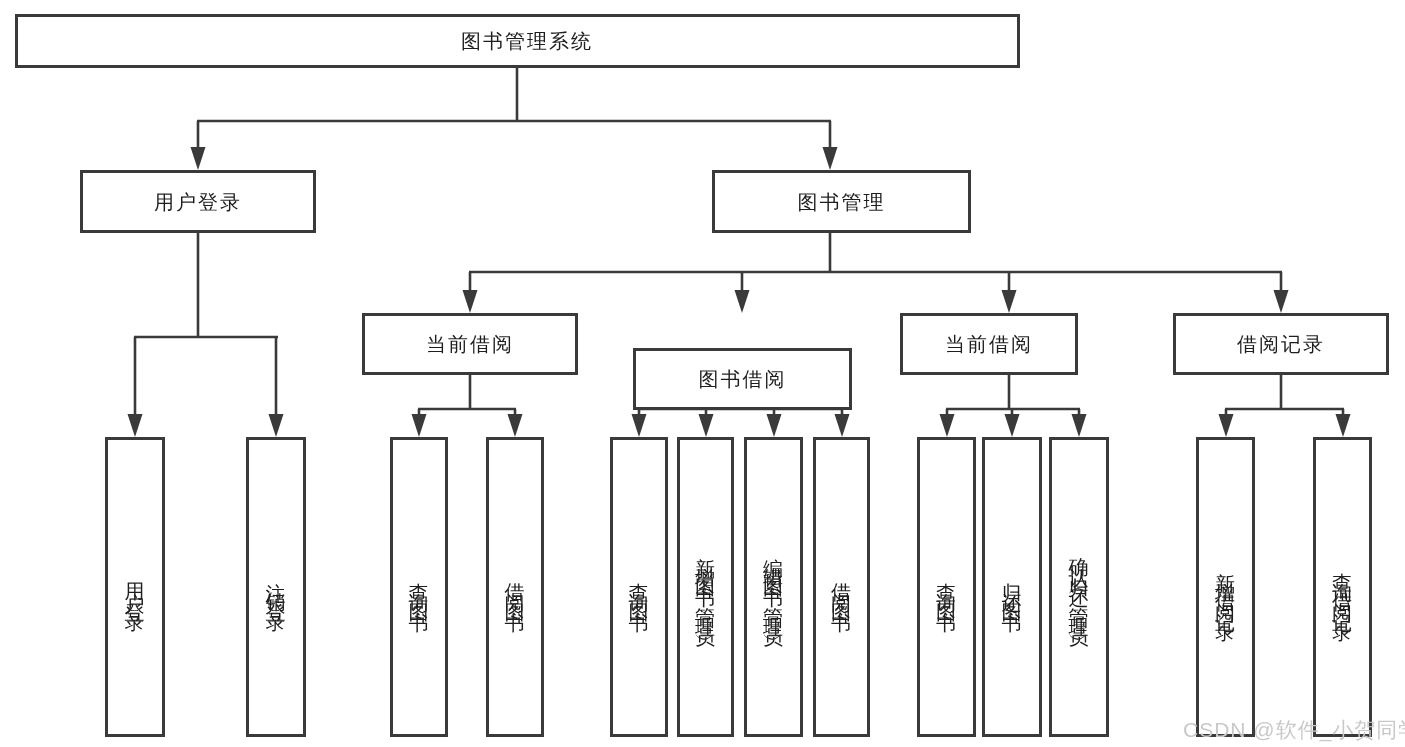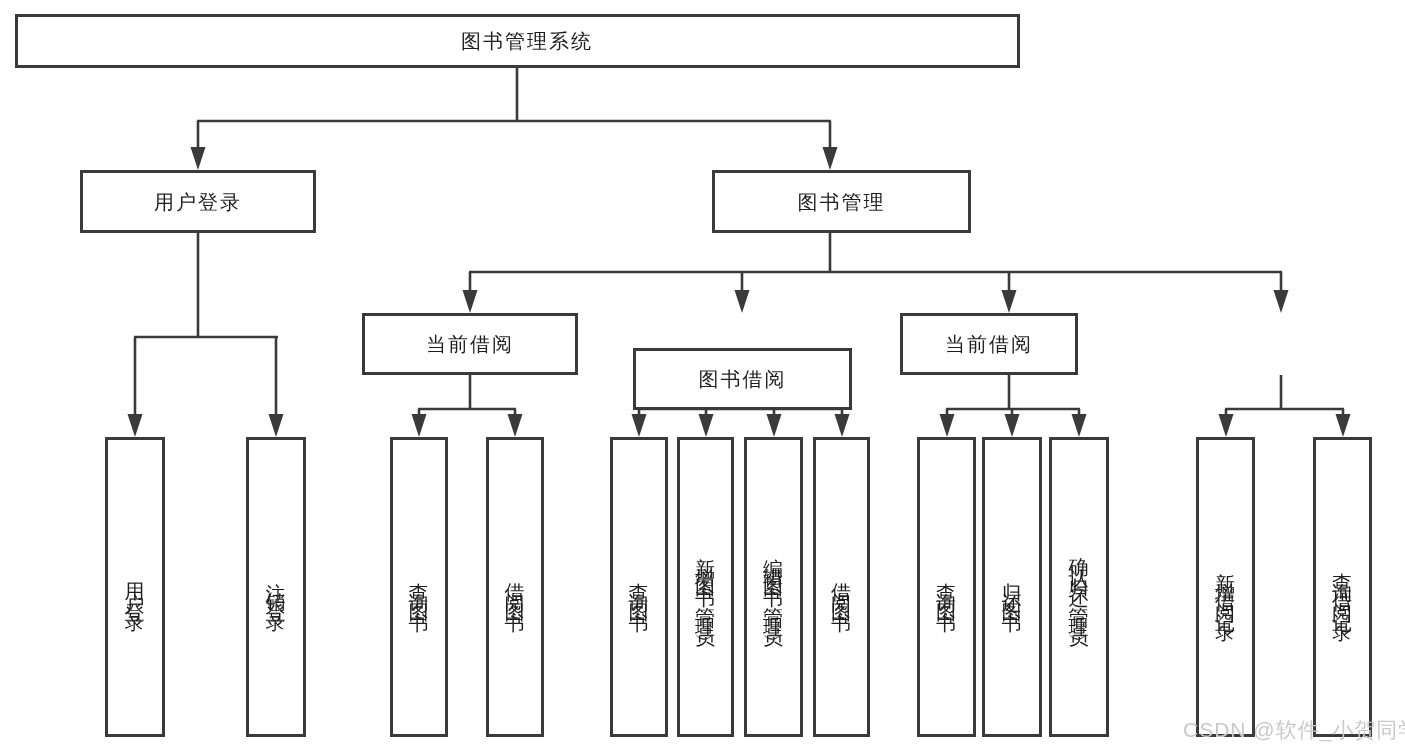--- a/index.html
+++ b/index.html
@@ -172,20 +172,23 @@
 
   <div class="box h m-new">
     <span>当前借阅</span>
   </div>
   <div class="box h m-borrow">
     <span>图书借阅</span>
   </div>
   <div class="box h m-current">
     <span>当前借阅</span>
   </div>
+  <div class="box h m-record">
+    <span>借阅记录</span>
+  </div>
 
   <div class="box leaf u1">
     <span>用户登录</span>
   </div>
   <div class="box leaf u2">
     <span>注销登录</span>
   </div>
 
   <div class="box leaf n1">
     <span>查询图书</span>

